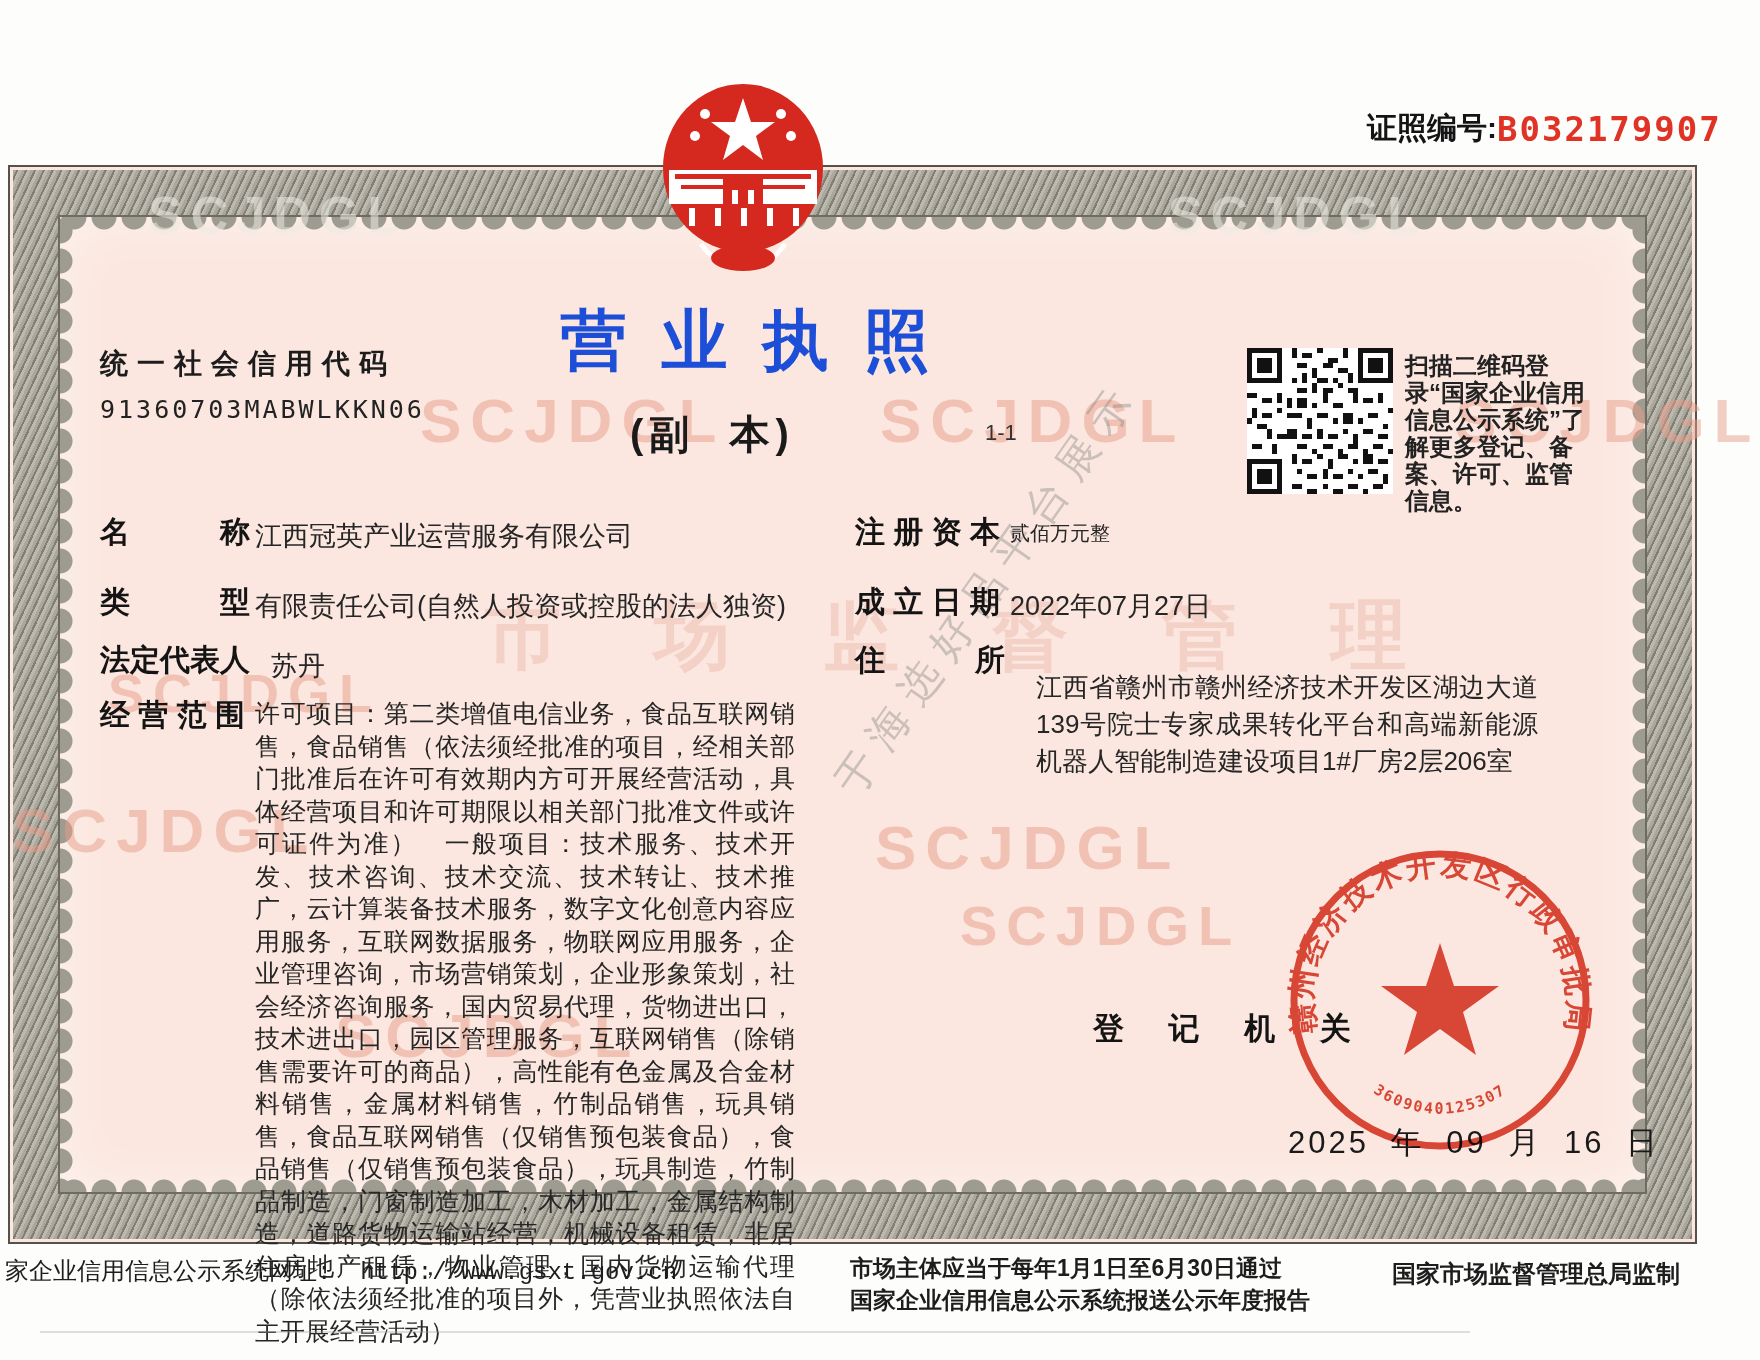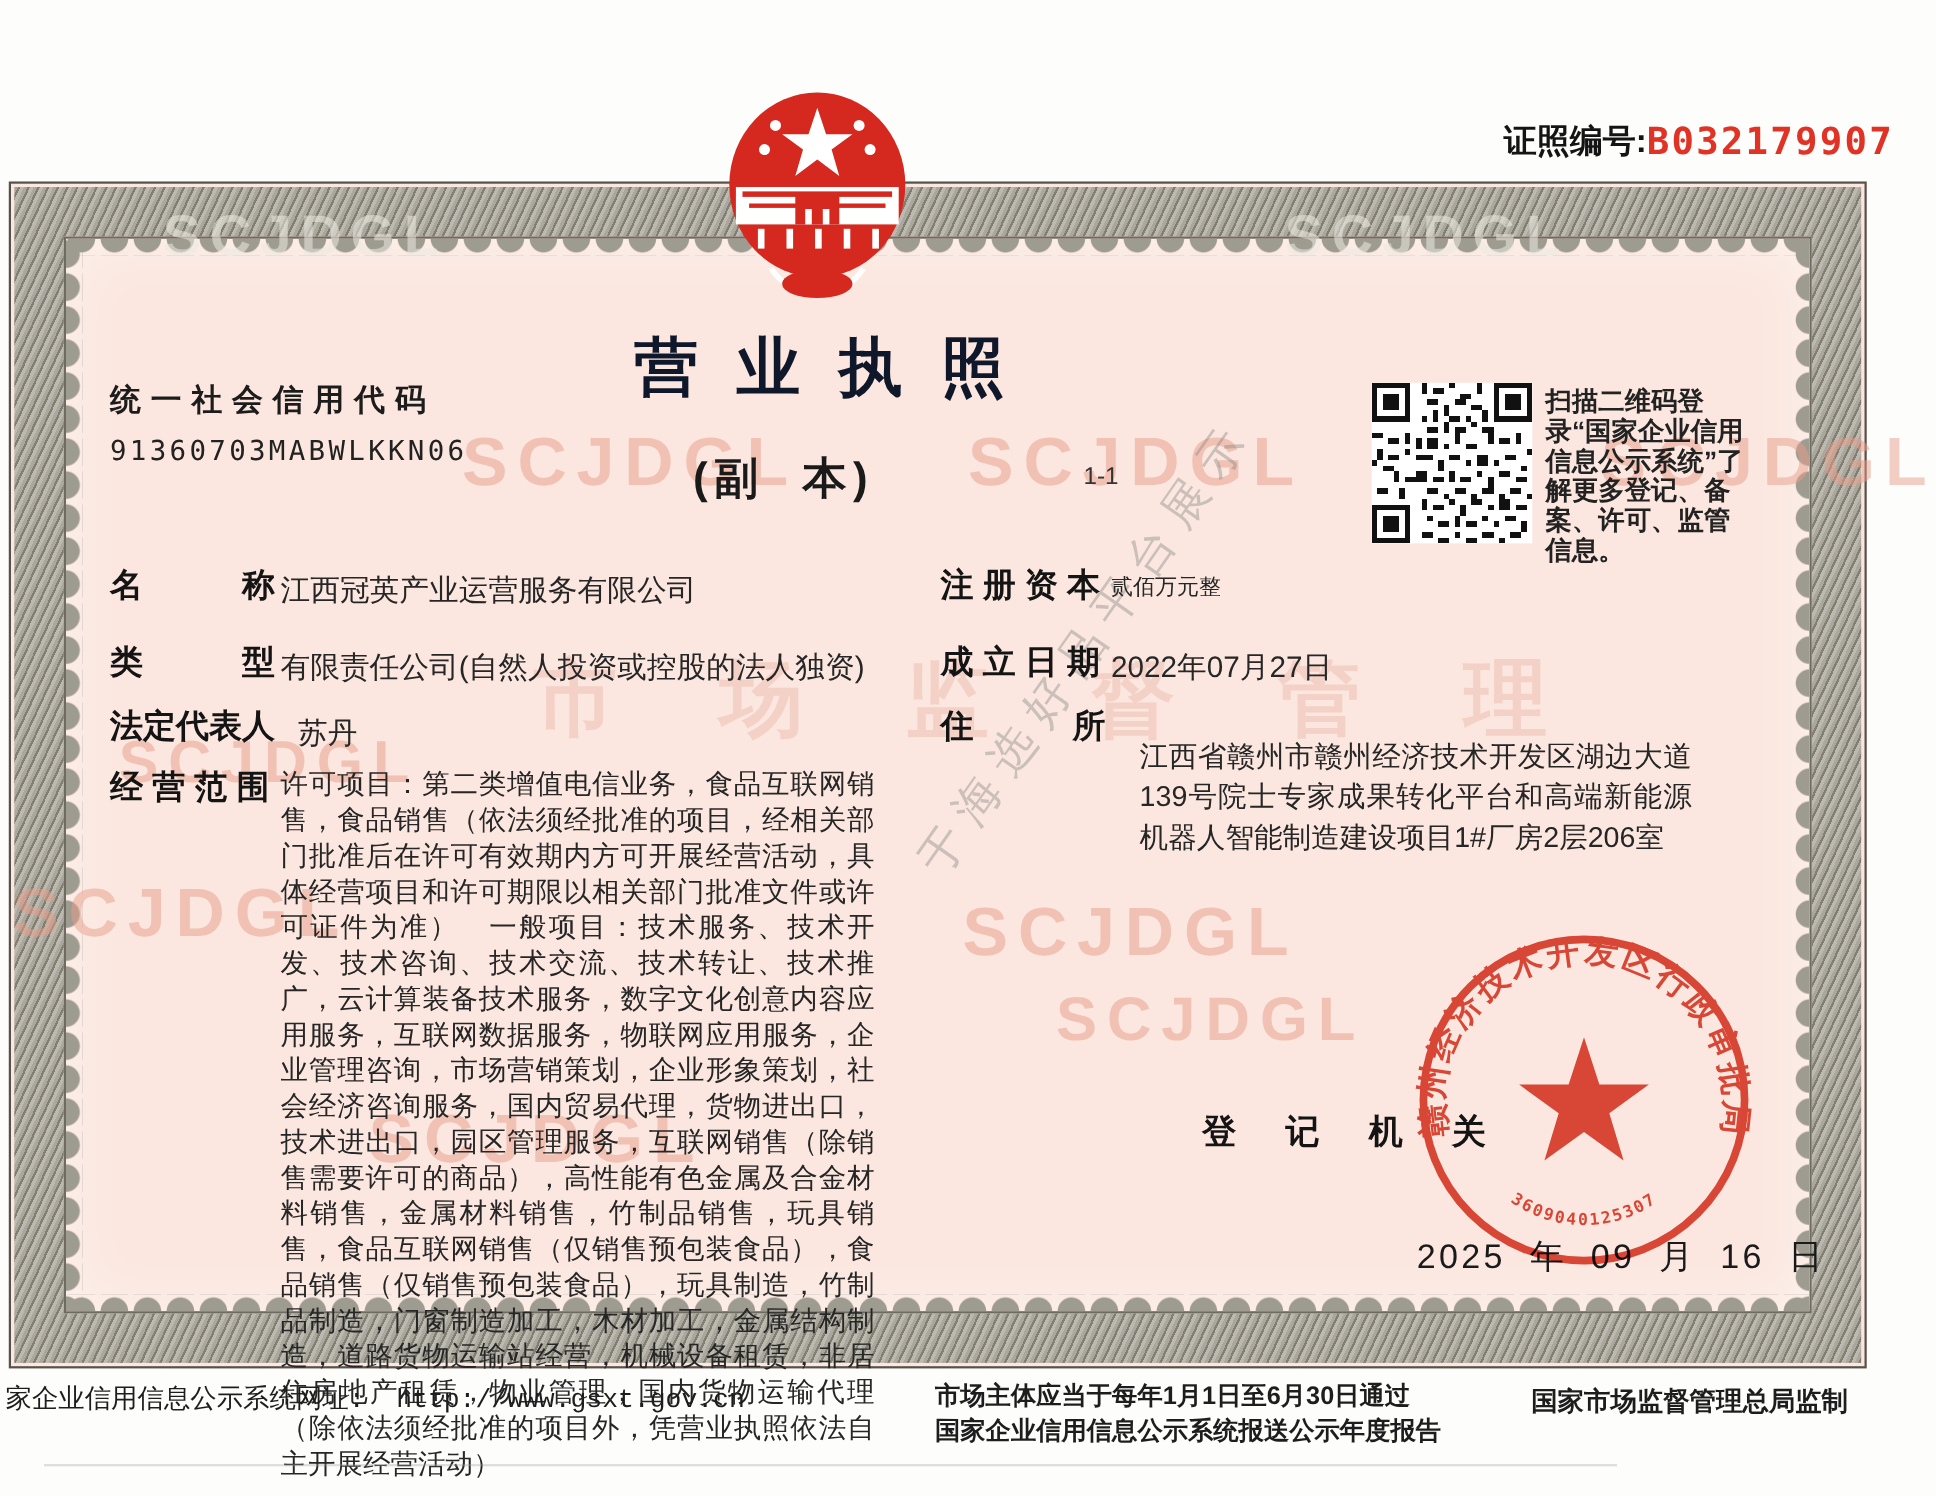--- a/index.html
+++ b/index.html
@@ -17,21 +17,21 @@
   .sc-t{top:0;left:0;right:0;height:15px;background-image:radial-gradient(circle 14px at 14px 0,#9e9b90 12px,rgba(0,0,0,0) 13px);background-size:30px 15px;}
   .sc-b{bottom:0;left:0;right:0;height:15px;background-image:radial-gradient(circle 14px at 14px 15px,#9e9b90 12px,rgba(0,0,0,0) 13px);background-size:30px 15px;}
   .sc-l{top:0;bottom:0;left:0;width:15px;background-repeat:repeat-y;background-image:radial-gradient(circle 14px at 0 14px,#9e9b90 12px,rgba(0,0,0,0) 13px);background-size:15px 30px;}
   .sc-r{top:0;bottom:0;right:0;width:15px;background-repeat:repeat-y;background-image:radial-gradient(circle 14px at 15px 14px,#9e9b90 12px,rgba(0,0,0,0) 13px);background-size:15px 30px;}
 
   
   .certno{font-size:30px;font-weight:bold;color:#141414;display:flex;align-items:baseline;}
   .certno .red{color:#e03325;font-family:"DejaVu Sans Mono",monospace;font-size:34px;font-weight:bold;letter-spacing:2px;}
   .cc-label{font-size:28px;font-weight:bold;color:#1c1c1c;letter-spacing:9px;}
   .cc-code{font-size:25px;color:#222;font-family:"DejaVu Sans Mono",monospace;letter-spacing:3px;}
-  .title{font-size:58px;font-weight:bold;color:#0f172a;letter-spacing:35px;text-align:center;font-family:"Liberation Sans",sans-serif;}
+  .title{font-size:66px;font-weight:bold;color:#1d4ed8;letter-spacing:35px;text-align:center;font-family:"Liberation Sans",sans-serif;}
   .subtitle{font-size:40px;font-weight:bold;color:#1a1a1a;letter-spacing:6px;white-space:pre;}
   .copyno{font-size:22px;color:#333;}
   .qr-caption{font-size:24px;line-height:27px;font-weight:bold;color:#222;}
 
   .f-label{font-size:30px;font-weight:bold;color:#141414;white-space:pre;}
   .f-value{font-size:27px;color:#262626;}
   .scope{width:540px;font-size:25px;line-height:32.5px;color:#262626;text-align:justify;}
   .addr{width:502px;font-size:26px;line-height:37px;color:#262626;text-align:justify;}
   .authority{font-size:31px;font-weight:bold;color:#141414;letter-spacing:18px;}
   .regdate{font-size:31px;color:#1a1a1a;letter-spacing:3px;word-spacing:10px;white-space:pre;}

